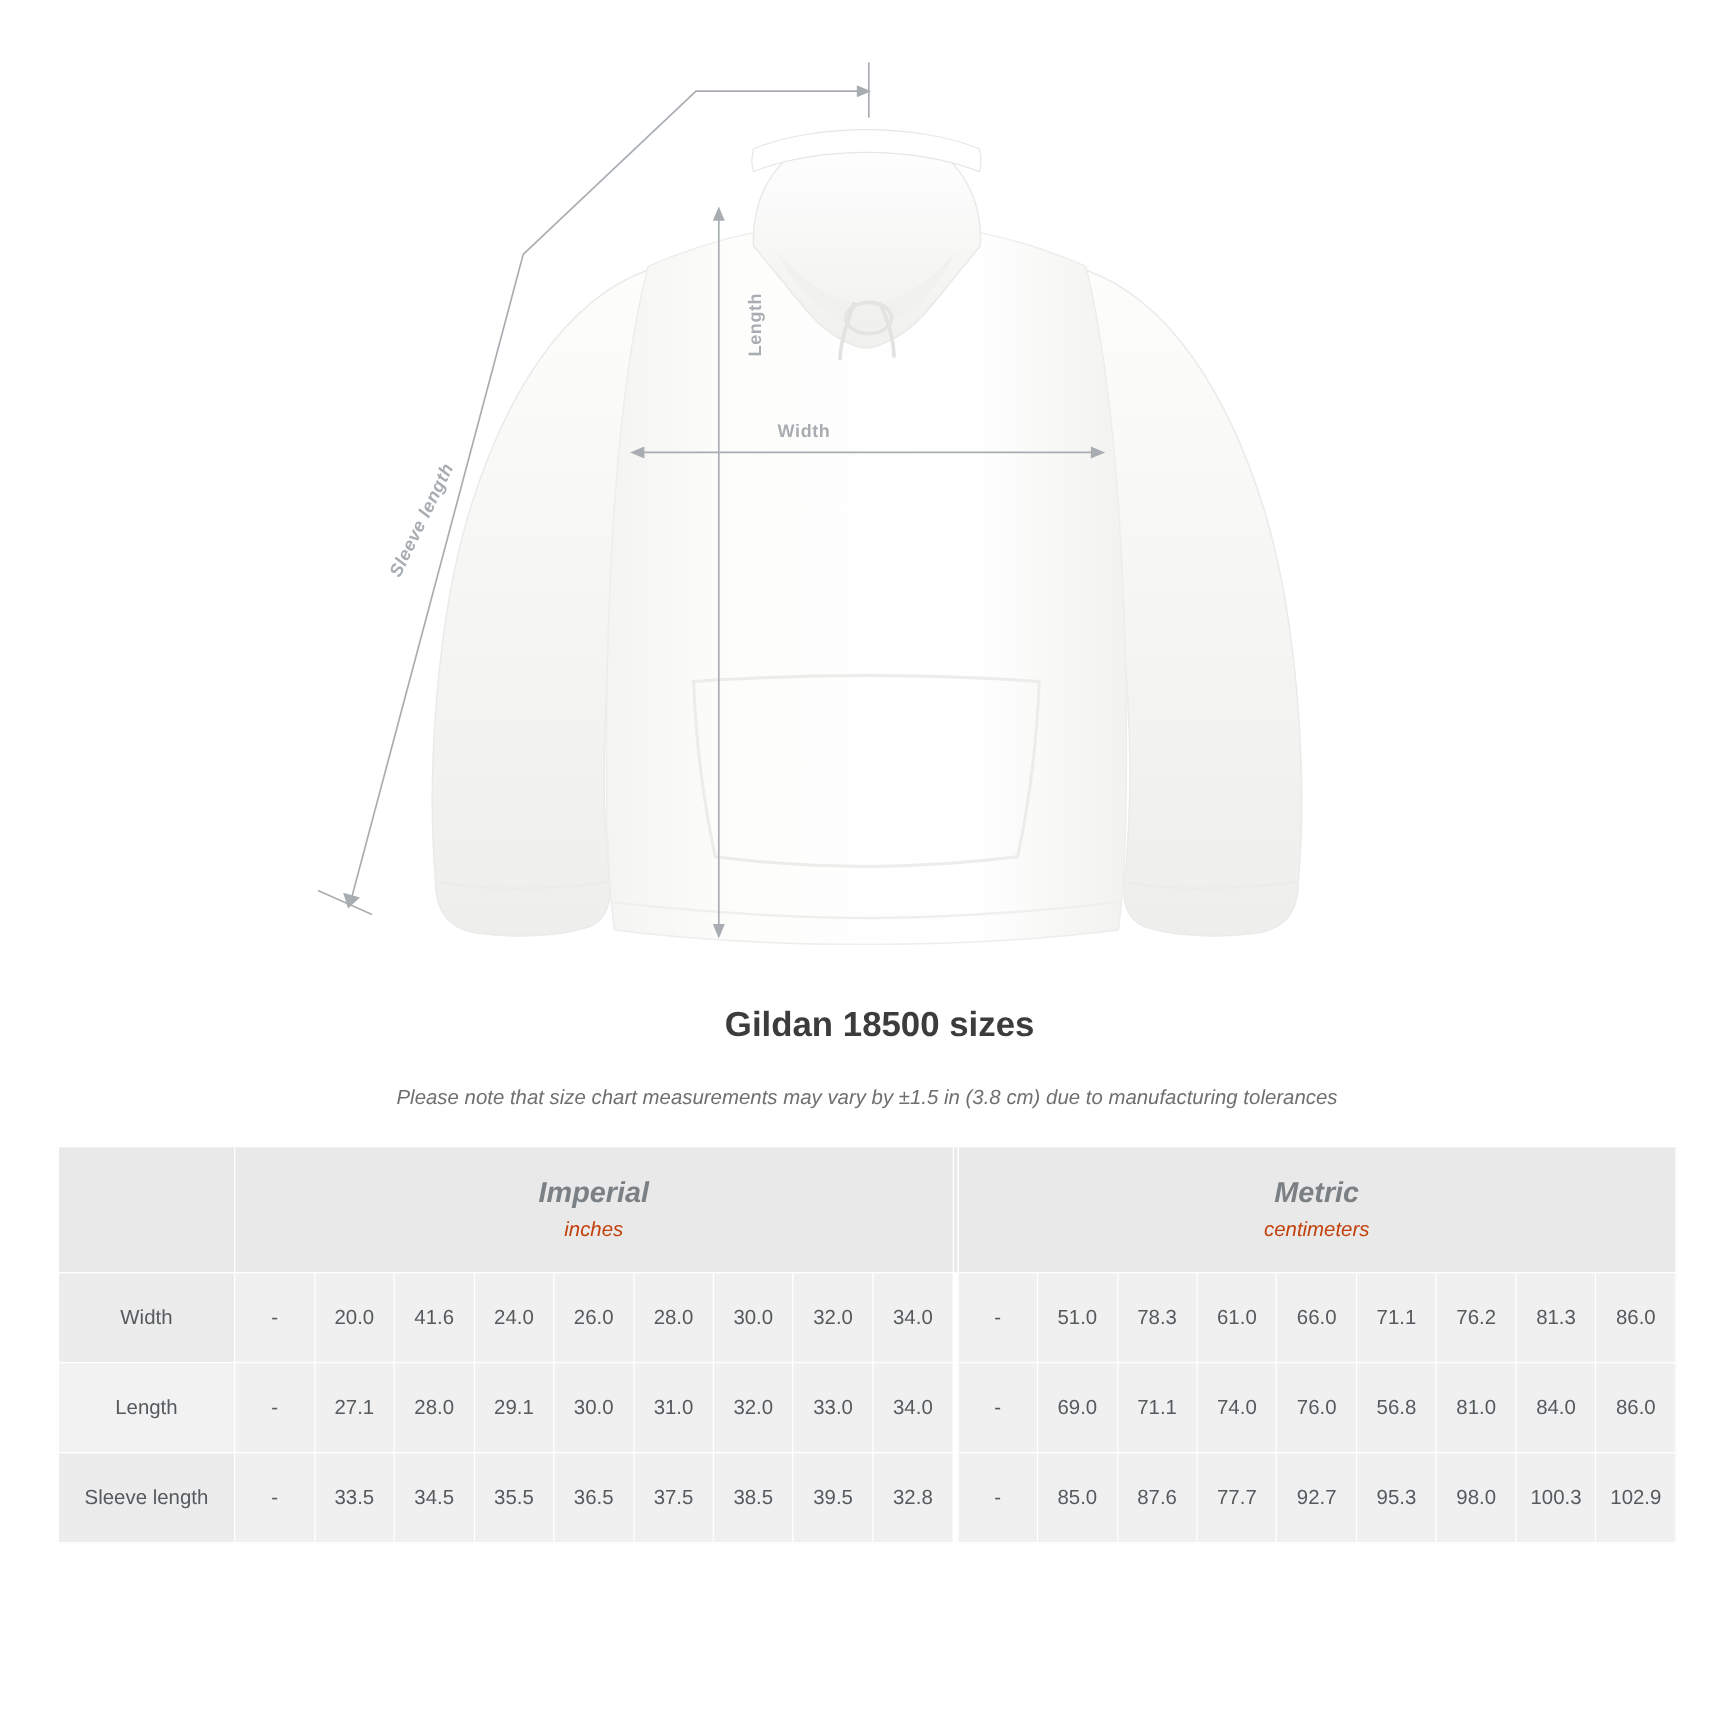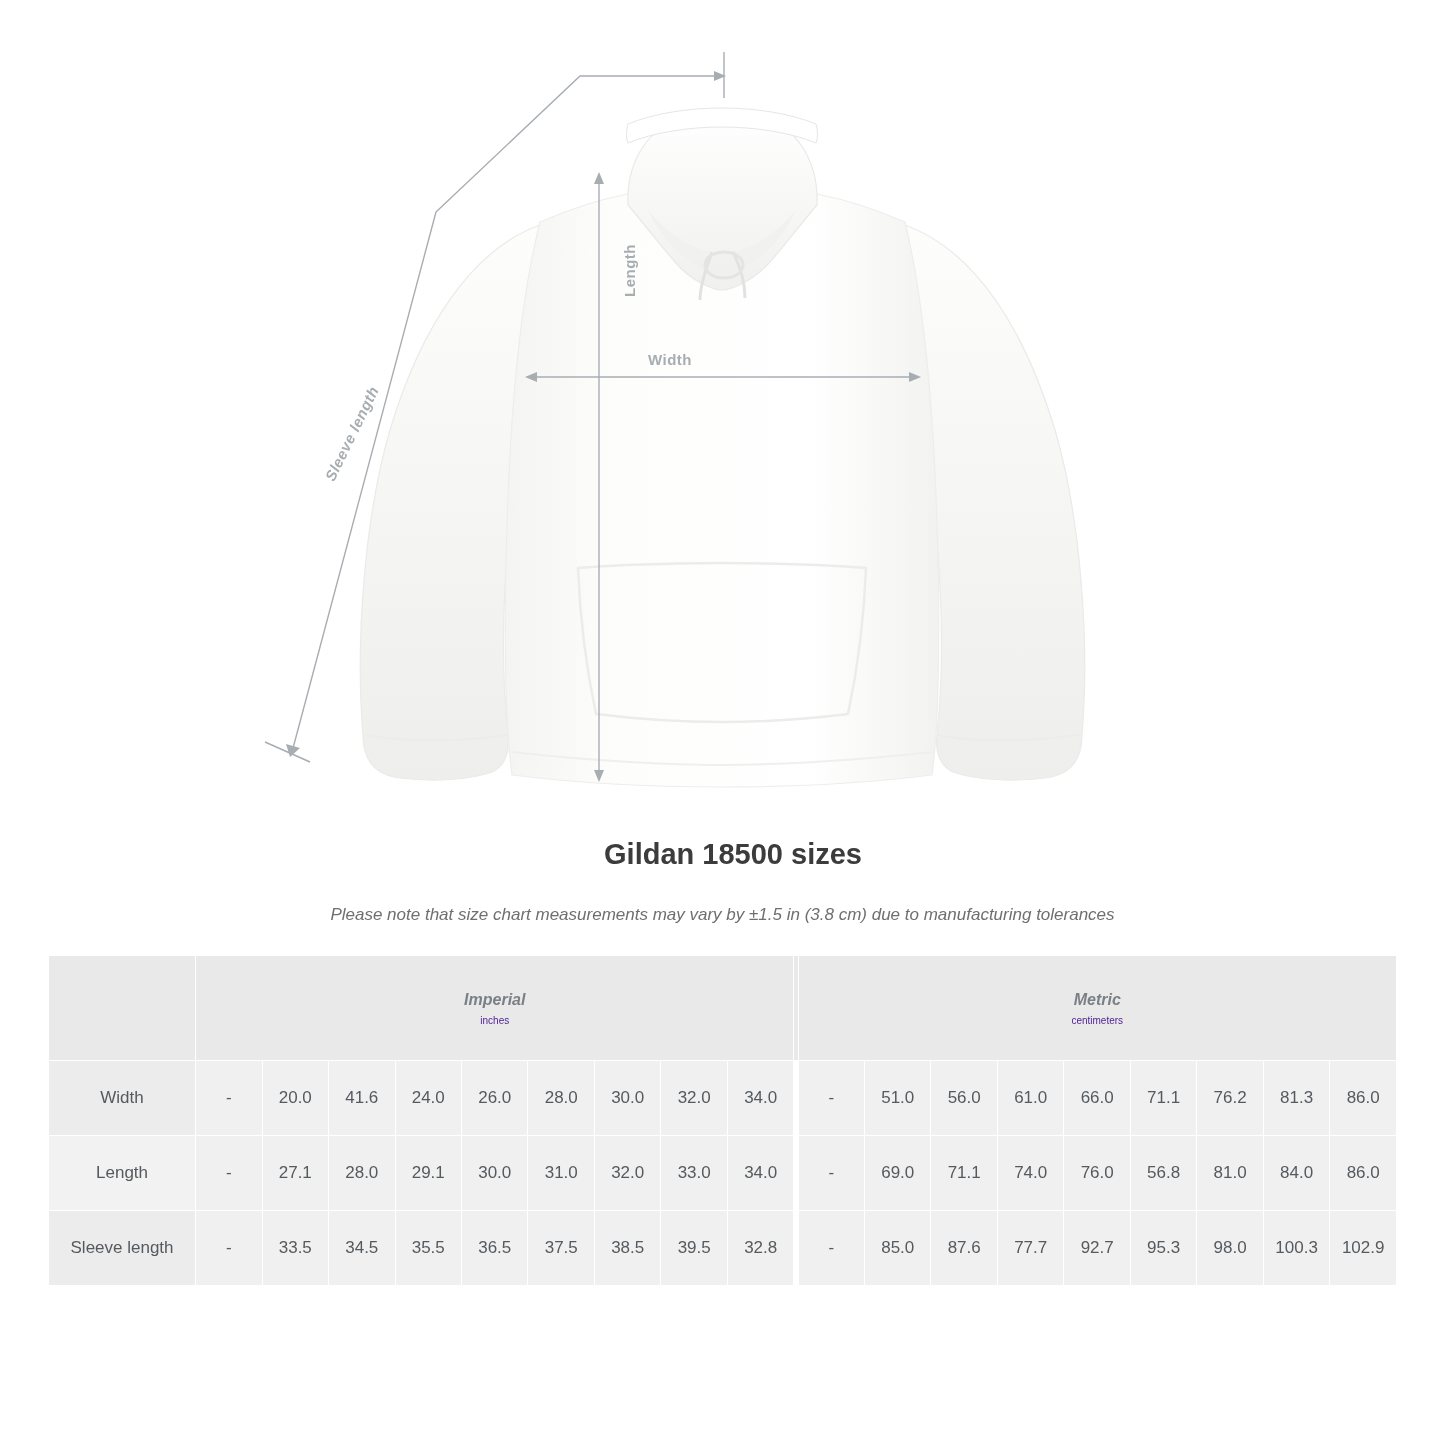--- a/index.html
+++ b/index.html
@@ -95,29 +95,30 @@
     padding: 0;
     font-weight: normal;
   }
   
   .unit-cell {
     height: 104px;
     vertical-align: middle;
     background: #e9e9e9 !important;
   }
   .unit-name {
-    font-size: 16px;
+    font-size: 24px;
     font-weight: bold;
     font-style: italic;
     color: #7b8085;
     line-height: 1.2;
   }
   .unit-sub {
-    font-size: 10px;
-    color: #4c1d95;
+    font-size: 17px;
+    font-style: italic;
+    color: #c2410c;
     margin-top: 6px;
   }
   .spacer-col {
     background: #e9e9e9 !important;
     border: none !important;
   }
   .head-row td {
     height: 72px;
     vertical-align: middle;
     font-weight: bold;
@@ -275,21 +276,21 @@
             <td>41.6</td>
             <td>24.0</td>
             <td>26.0</td>
             <td>28.0</td>
             <td>30.0</td>
             <td>32.0</td>
             <td>34.0</td>
             <td class="gapcol"></td>
             <td>-</td>
             <td>51.0</td>
-            <td>56.0</td>
+            <td>78.3</td>
             <td>61.0</td>
             <td>66.0</td>
             <td>71.1</td>
             <td>76.2</td>
             <td>81.3</td>
             <td>86.0</td>
           </tr>
           <tr class="body-row">
             <td class="rowlabel">Length</td>
             <td>-</td>

